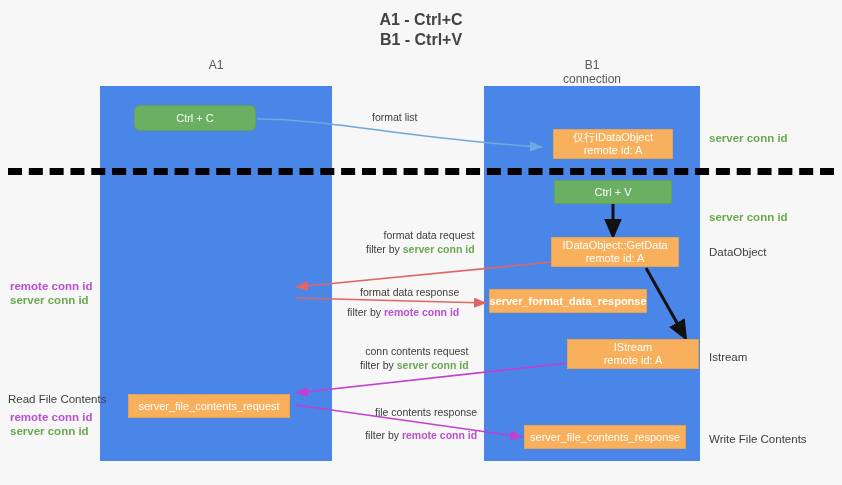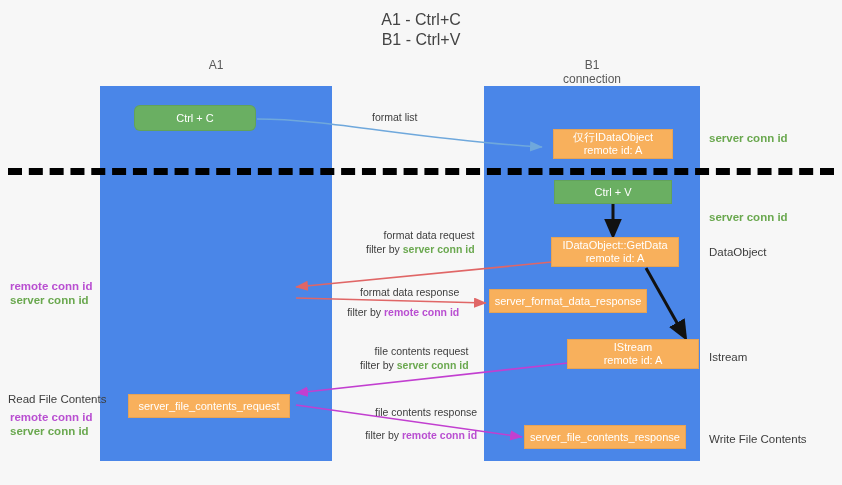--- a/index.html
+++ b/index.html
@@ -19,20 +19,21 @@
   }
   .abs { position: absolute; }
 
   
   .title {
     left: 0; top: 10px; width: 842px;
     text-align: center;
     font-size: 16px;
     color: #434343;
     line-height: 20px;
+    font-weight: bold;
   }
 
   
   .lane-head {
     text-align: center;
     font-size: 12px;
     color: #595959;
     line-height: 14px;
   }
 
@@ -154,21 +155,21 @@
   <div class="abs box box-green" style="left:554px; top:180px; width:118px; height:24px;">
     <span>Ctrl + V</span>
   </div>
 
   <div class="abs box box-orange" style="left:551px; top:237px; width:128px; height:30px;">
     <span>IDataObject::GetData</span>
     <span>remote id: A</span>
   </div>
 
 
-  <div class="abs box box-orange" style="left:489px; top:289px; width:158px; height:24px;">
+  <div class="abs box box-orange" style="left:489px; top:289px; width:158px; height:24px;font-weight:bold;">
     <span>server_format_data_response</span>
   </div>
 
   <div class="abs box box-orange" style="left:567px; top:339px; width:132px; height:30px;">
     <span>IStream</span>
     <span>remote id: A</span>
   </div>
 
   <div class="abs box box-orange" style="left:128px; top:394px; width:162px; height:24px;">
     <span>server_file_contents_request</span>
@@ -190,21 +191,21 @@
   </div>
 
   <div class="abs" style="left:338px; top:285px;">
     <div class="edge-label" style="margin-left:22px;">format data response</div>
     <div class="edge-label" style="margin-top:6px;">
       <span class="plain-txt">filter by </span><span class="magenta-txt">remote conn id</span>
     </div>
   </div>
 
   <div class="abs" style="left:360px; top:344px;">
-    <div class="edge-label">file contents request</div>
+    <div class="edge-label">conn contents request</div>
     <div class="edge-label">
       <span class="plain-txt">filter by </span><span class="green-txt">server conn id</span>
     </div>
   </div>
 
   <div class="abs" style="left:347px; top:405px;">
     <div class="edge-label" style="margin-left:28px;">file contents response</div>
     <div class="edge-label" style="margin-top:9px;">
       <span class="plain-txt">filter by </span><span class="magenta-txt">remote conn id</span>
     </div>

